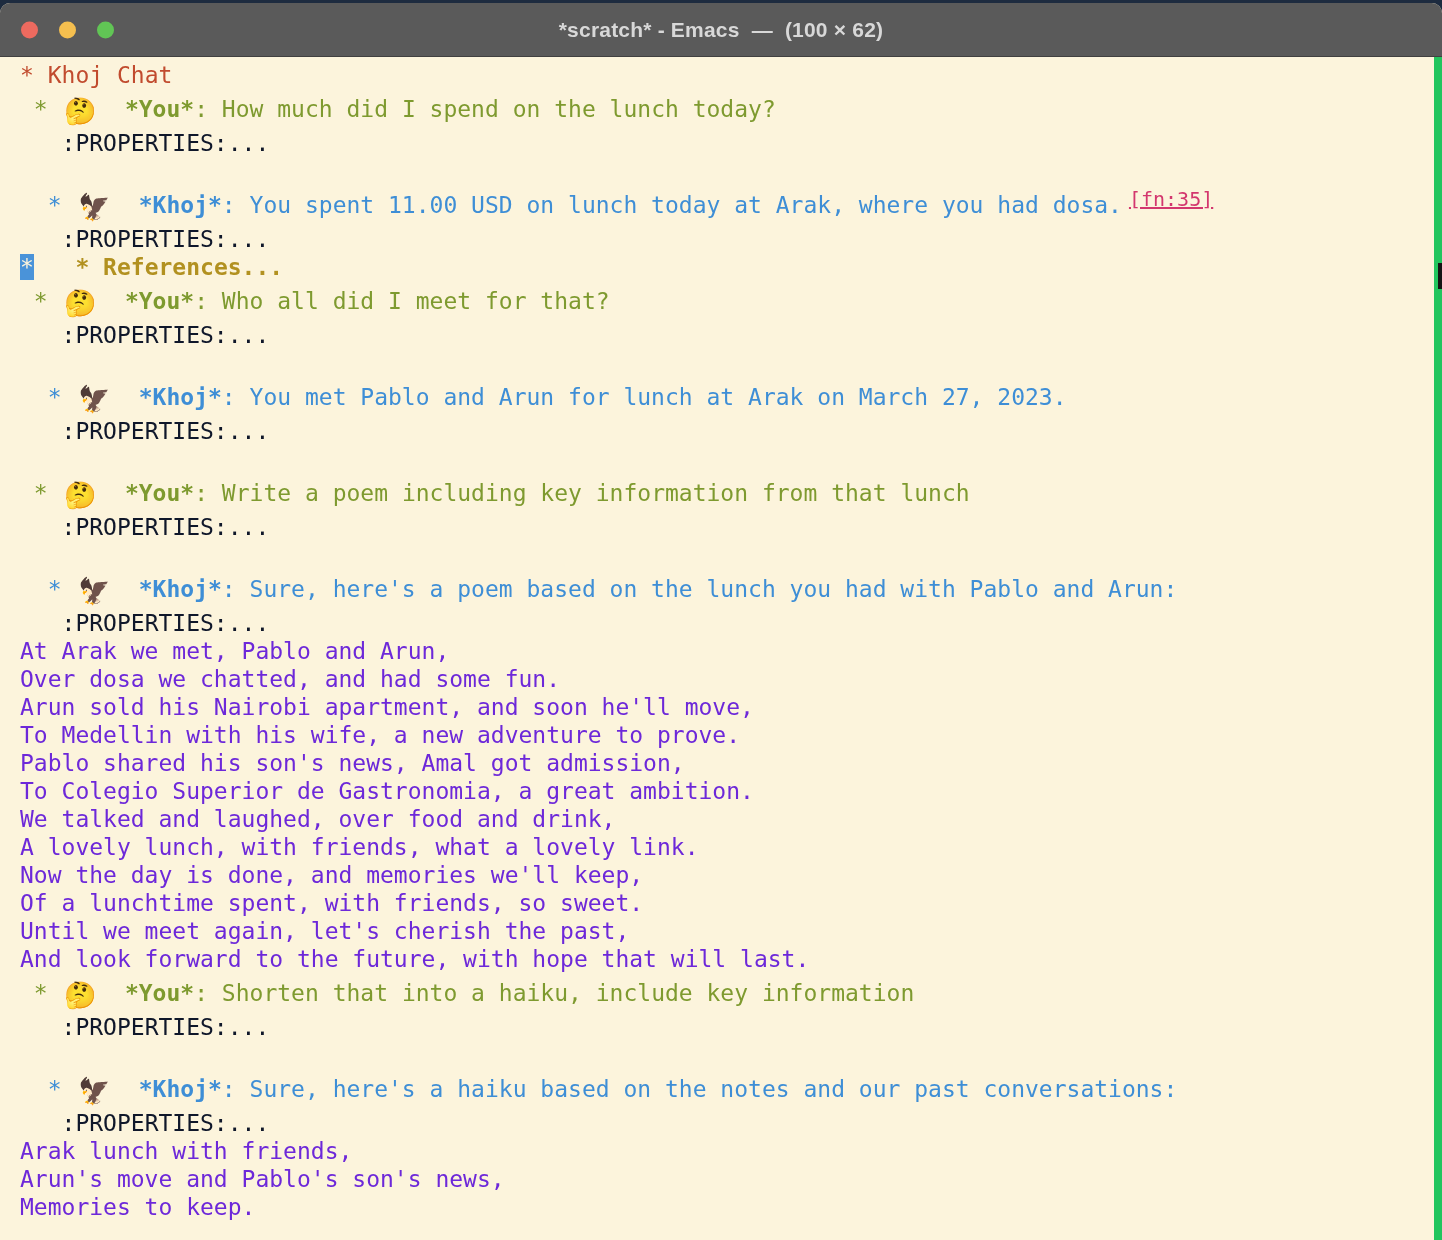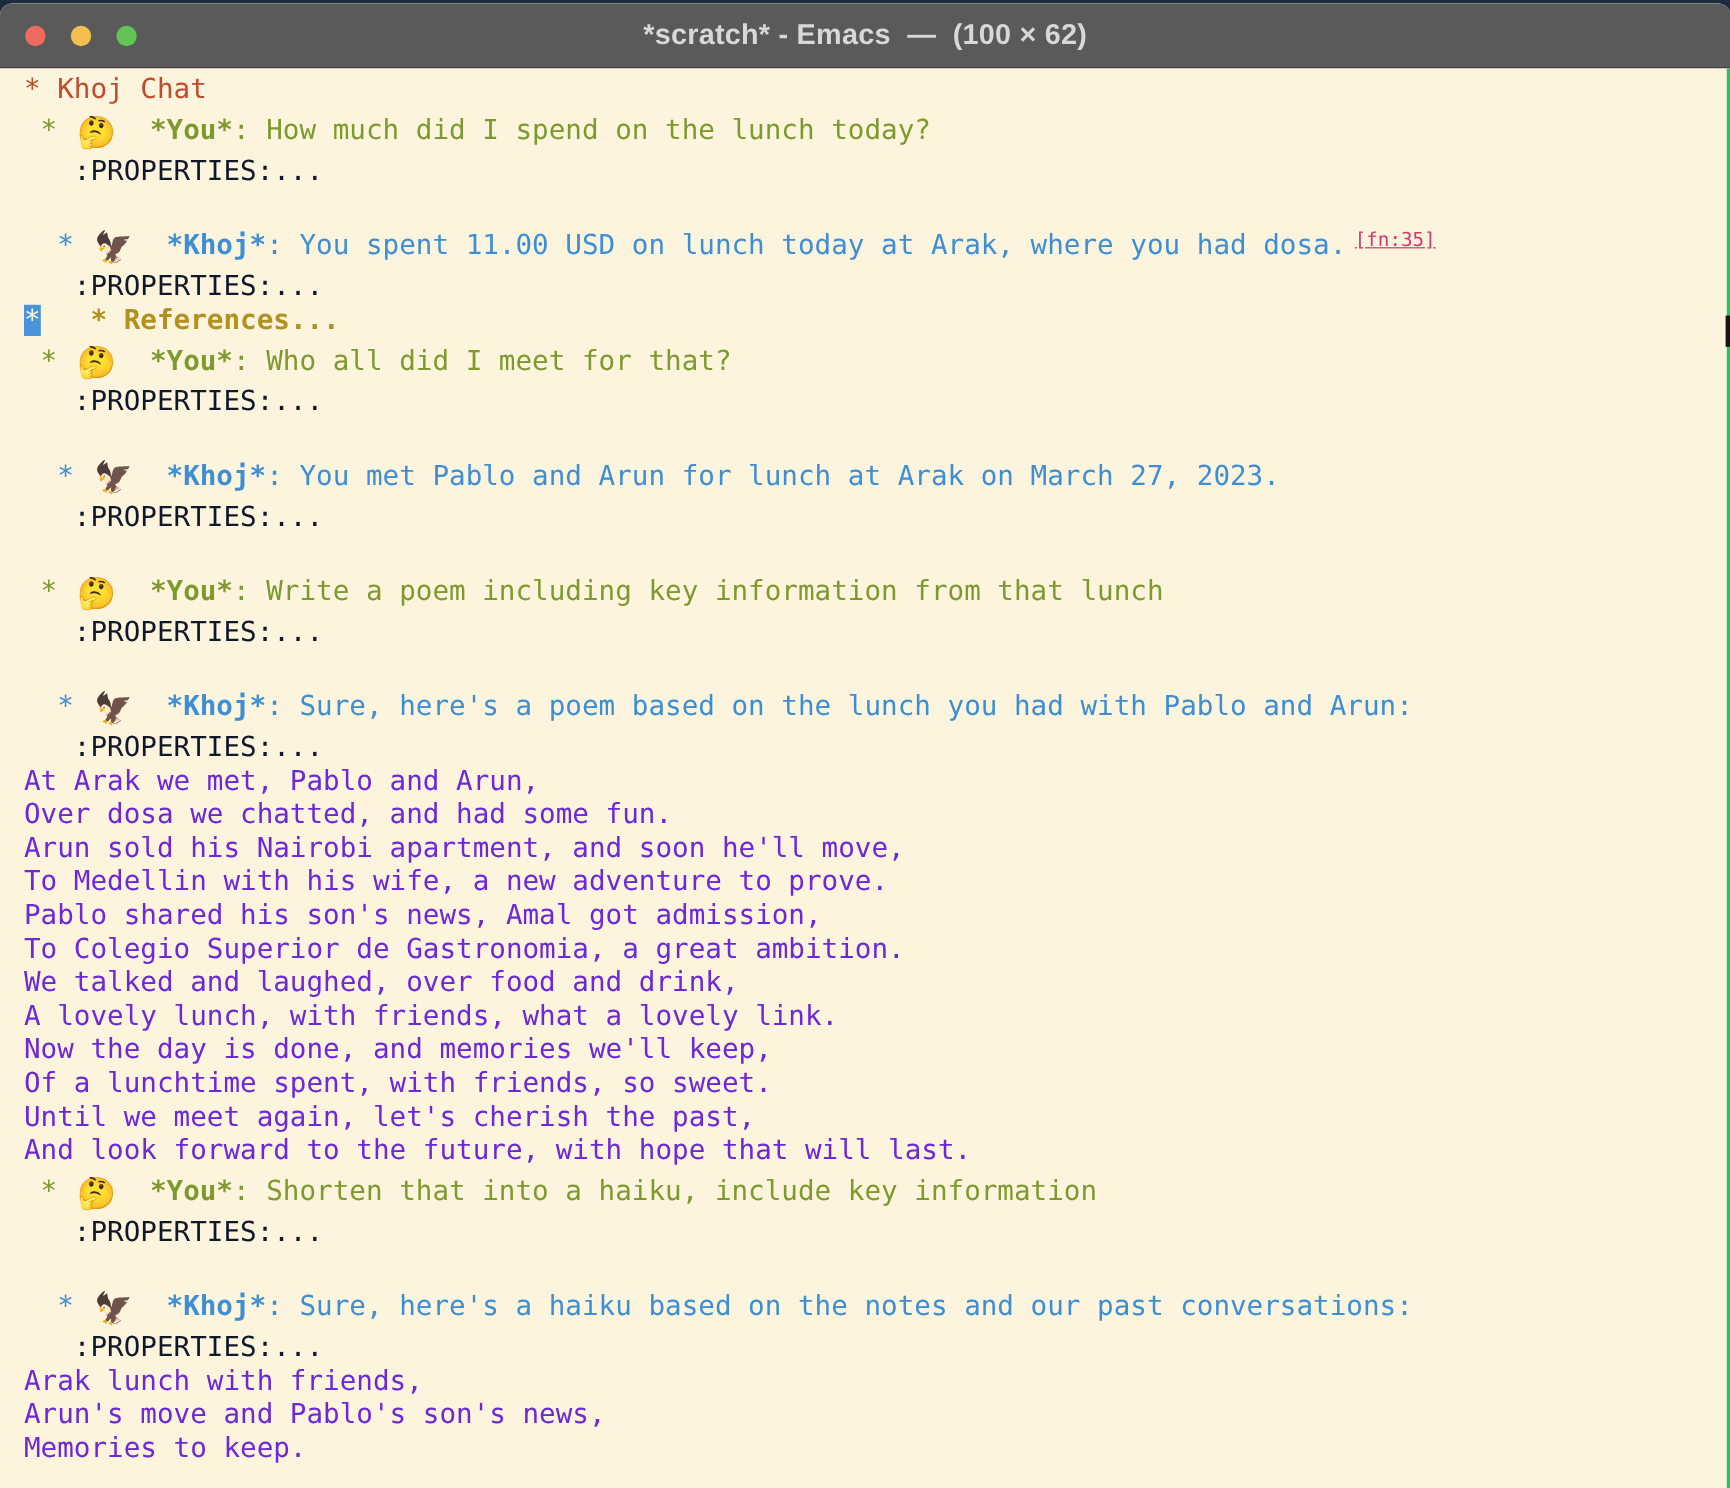--- a/index.html
+++ b/index.html
@@ -15,41 +15,41 @@
   .titlebar{
     height:53px;background:#5a5a5a;border-bottom:1px solid #404040;
     display:flex;align-items:center;justify-content:center;position:relative;
   }
   .lights{position:absolute;left:21px;top:50%;transform:translateY(-50%);display:flex;gap:21px;}
   .light{width:17px;height:17px;border-radius:50%;}
   .light.red{background:#ed6a5f;}
   .light.yellow{background:#f5bf4f;}
   .light.green{background:#61c555;}
   .titletext{
-    font-family:"Liberation Sans",sans-serif;font-weight:bold;font-size:24px;
+    font-family:"Liberation Sans",sans-serif;font-weight:bold;font-size:21px;
     color:#d8d8d8;white-space:pre;letter-spacing:0.2px;
   }
   .buffer{
     position:relative;box-sizing:border-box;
     height:1183px;padding:4px 0 0 20px;
-    background:#fcf4dc;border-right:3px solid #22c55e;
+    background:#fcf4dc;border-right:8px solid #22c55e;
     font-size:23px;white-space:pre;color:#5e747f;
   }
   .line{height:28px;line-height:28px;}
   .line.tall{height:40px;line-height:40px;}
   .red{color:#c14b2e;}
   .olive{color:#7e9a2f;}
   .blue{color:#3e8ed6;}
   .gold{color:#b29120;font-weight:bold;}
   .gray{color:#0f172a;}
   .slate{color:#6d28d9;}
   .bold{font-weight:bold;margin-left:20px;}
   .emoji{font-size:26px;margin:0 8px 0 3px;vertical-align:-3px;}
   .fn{
-    color:#d3376e;font-size:16px;text-decoration:underline;
+    color:#d3376e;font-size:20px;text-decoration:underline;
     position:relative;top:-7px;margin-left:7px;
   }
   .cursor{background:#4a93d9;color:#fdf4dc;}
   .scroll-thumb{position:absolute;right:0;top:260px;width:4px;height:26px;background:#141414;}
 </style>
 </head>
 <body>
 
 <div class="window">
   <div class="titlebar">

